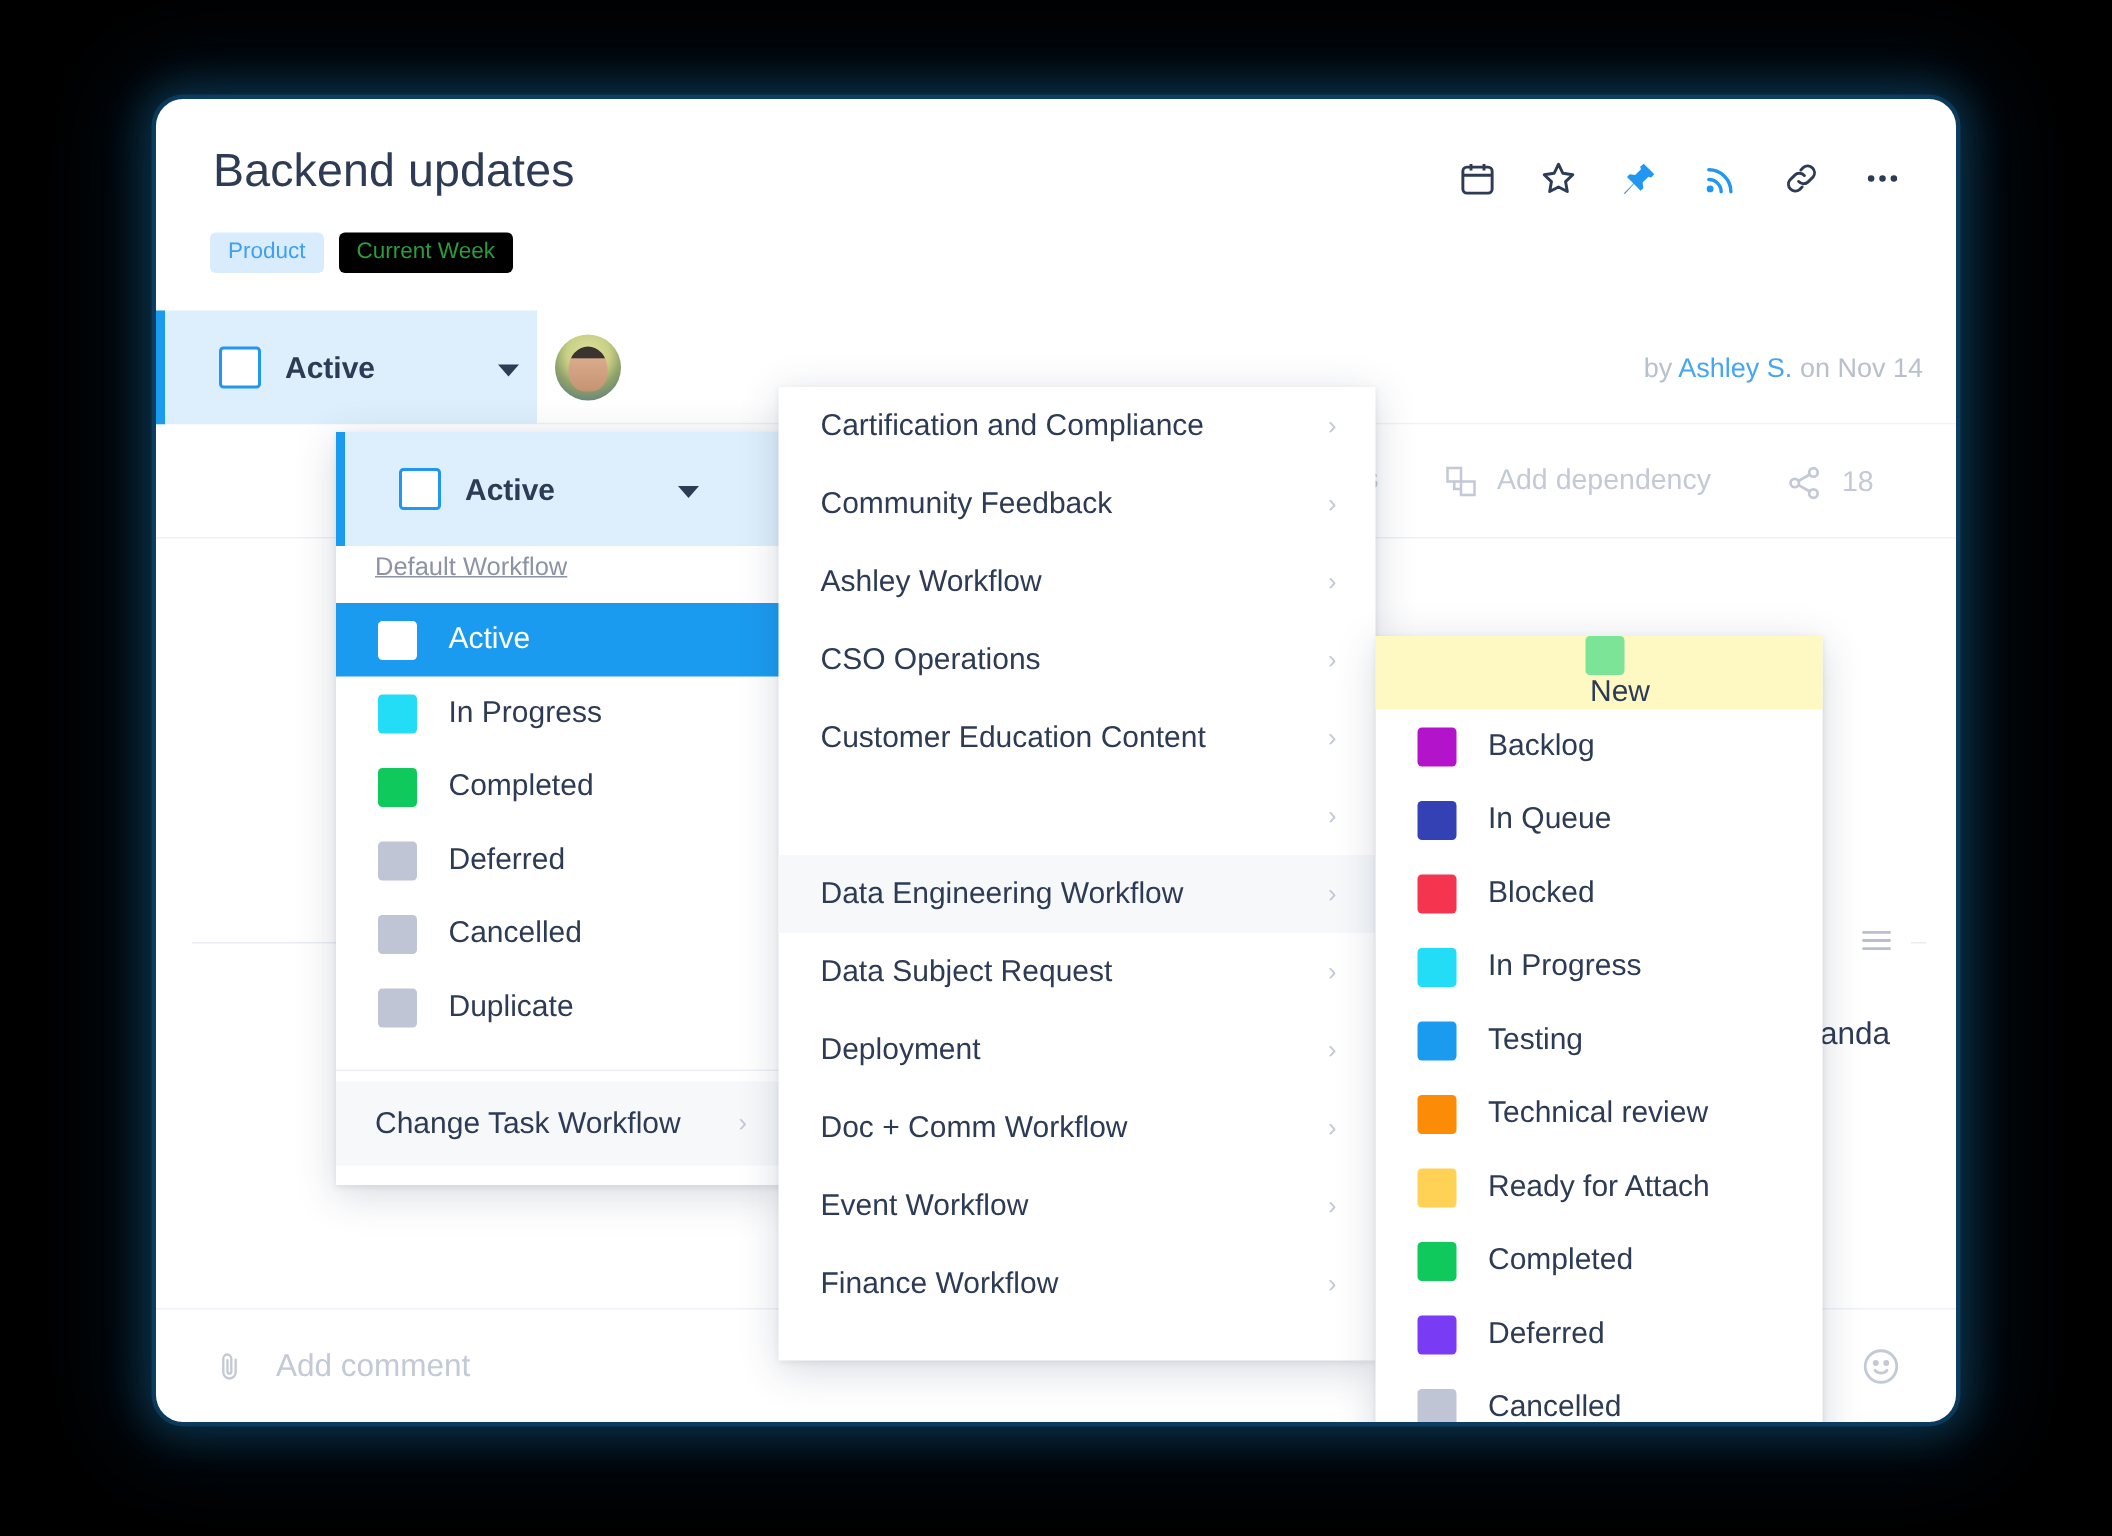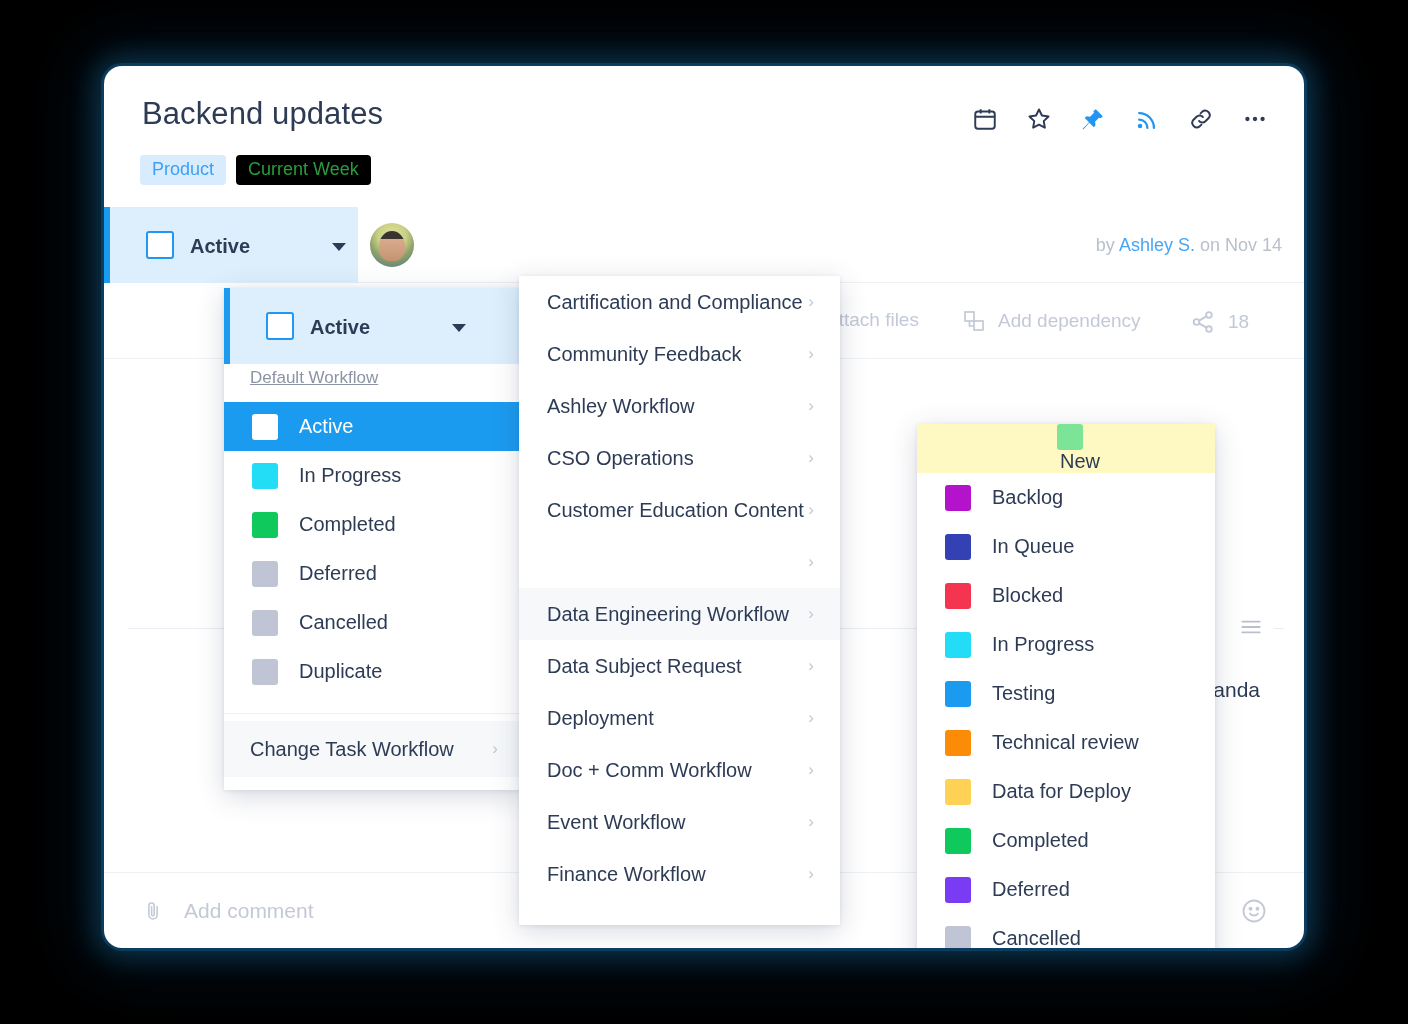--- a/index.html
+++ b/index.html
@@ -33,21 +33,21 @@
   
   .hdr { position: absolute; left: 0; top: 0; width: 1200px; height: 141px; }
   .title {
     position: absolute; left: 38px; top: 30px;
     font-size: 31px; color: #2d3b55; font-weight: 400;
     letter-spacing: .1px;
   }
   .tags { position: absolute; left: 36px; top: 89px; display: flex; gap: 10px; }
   .tag {
     padding: 5px 12px 7px; border-radius: 4px;
-    font-size: 18px; line-height: 1;
+    font-size: 15px; line-height: 1;
   }
   .tag-product { background: #d9ecfd; color: #3ca0f5; }
   .tag-week    { background: #000000; color: #2a9c3e; }
 
   .hdr-icons {
     position: absolute; right: 36px; top: 40px;
     display: flex; align-items: center; gap: 28px;
   }
   .hic { width: 26px; height: 26px; display: block; cursor: pointer; }
 
@@ -162,21 +162,21 @@
   .srow.sel .swatch.hollow { border-color: #ffffff; }
   .p-status .sep { position: absolute; left: 0; top: 425px; width: 300px; height: 1px; background: #eceff4; }
   .ctw {
     position: absolute; left: 0; top: 433px; width: 300px; height: 56px;
     background: #f6f8fa; display: flex; align-items: center;
     padding-left: 26px; font-size: 20px; color: #2d3b55; cursor: pointer;
   }
   .ctw .chev { position: absolute; right: 26px; color: #c1c8d6; font-size: 17px; }
 
   
-  .p-flows { left: 415px; top: 192px; width: 321px; height: 649px; margin-top: 18px; }
+  .p-flows { left: 415px; top: 192px; width: 398px; height: 649px; }
   .frow {
     height: 52px; display: flex; align-items: center; position: relative;
     padding-left: 28px; font-size: 20px; color: #2d3b55; cursor: pointer;
   }
   .frow.hi { background: #f6f8fa; }
   .frow .chev { position: absolute; right: 26px; color: #c1c8d6; font-size: 17px; }
 
   
   .p-sub { left: 813px; top: 358px; width: 298px; height: 548px; }
   .subrow {
@@ -407,21 +407,21 @@
     <div class="subrow">
       <span class="swatch" style="background:#1b9bf0"></span>
       <span>Testing</span>
     </div>
     <div class="subrow">
       <span class="swatch" style="background:#fc8b08"></span>
       <span>Technical review</span>
     </div>
     <div class="subrow">
       <span class="swatch" style="background:#ffd154"></span>
-      <span>Data for Deploy</span>
+      <span>Ready for Attach</span>
     </div>
     <div class="subrow">
       <span class="swatch" style="background:#0fc95d"></span>
       <span>Completed</span>
     </div>
     <div class="subrow">
       <span class="swatch" style="background:#7a3bf5"></span>
       <span>Deferred</span>
     </div>
     <div class="subrow">

